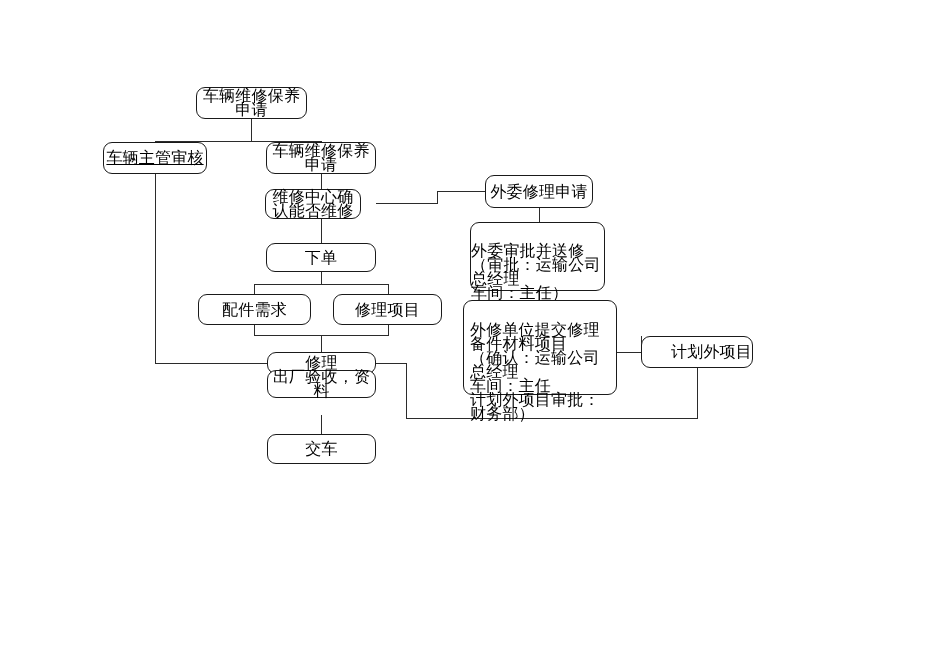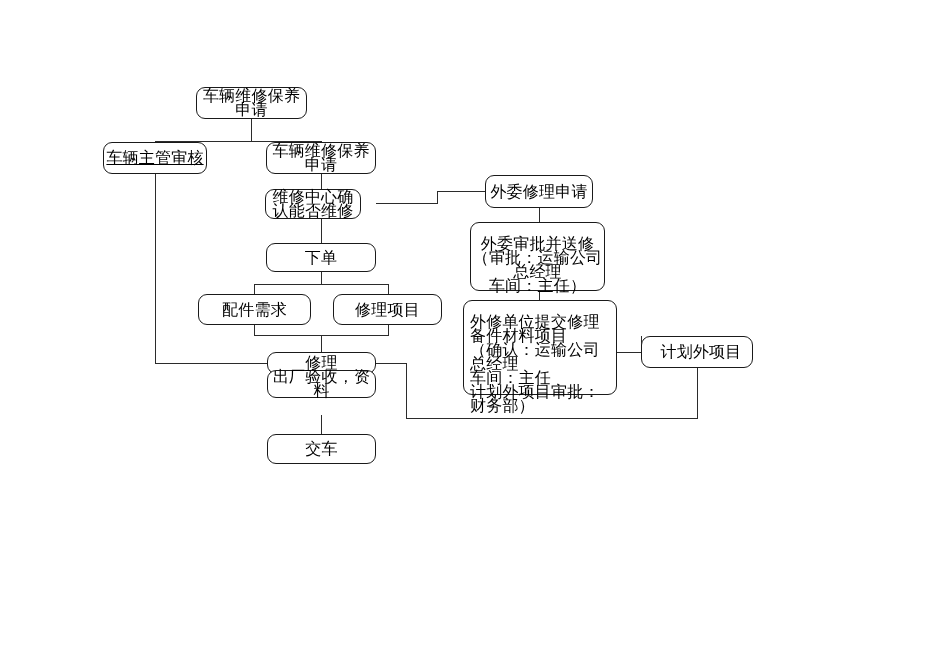--- a/index.html
+++ b/index.html
@@ -31,32 +31,32 @@
     white-space: pre-line;
   }
   .node.center {
     display: flex;
     align-items: center;
     justify-content: center;
     text-align: center;
   }
   .node.topcenter {
     display: block;
-    text-align: center;
+    padding-top: 7px;
   }
   .node.topleft {
     display: block;
     text-align: left;
-    padding: 0 6px 0 6px;
+    padding: 8px 6px 0 6px;
   }
   .node.midleft {
     display: flex;
     align-items: center;
     justify-content: flex-start;
-    text-align: center;
+    text-align: right;
     padding-left: 8px;
   }
   .node .txt {
     display: block;
     width: 100%;
   }
   .edge {
     position: absolute;
     background: #2b2b2b;
     z-index: 1;

